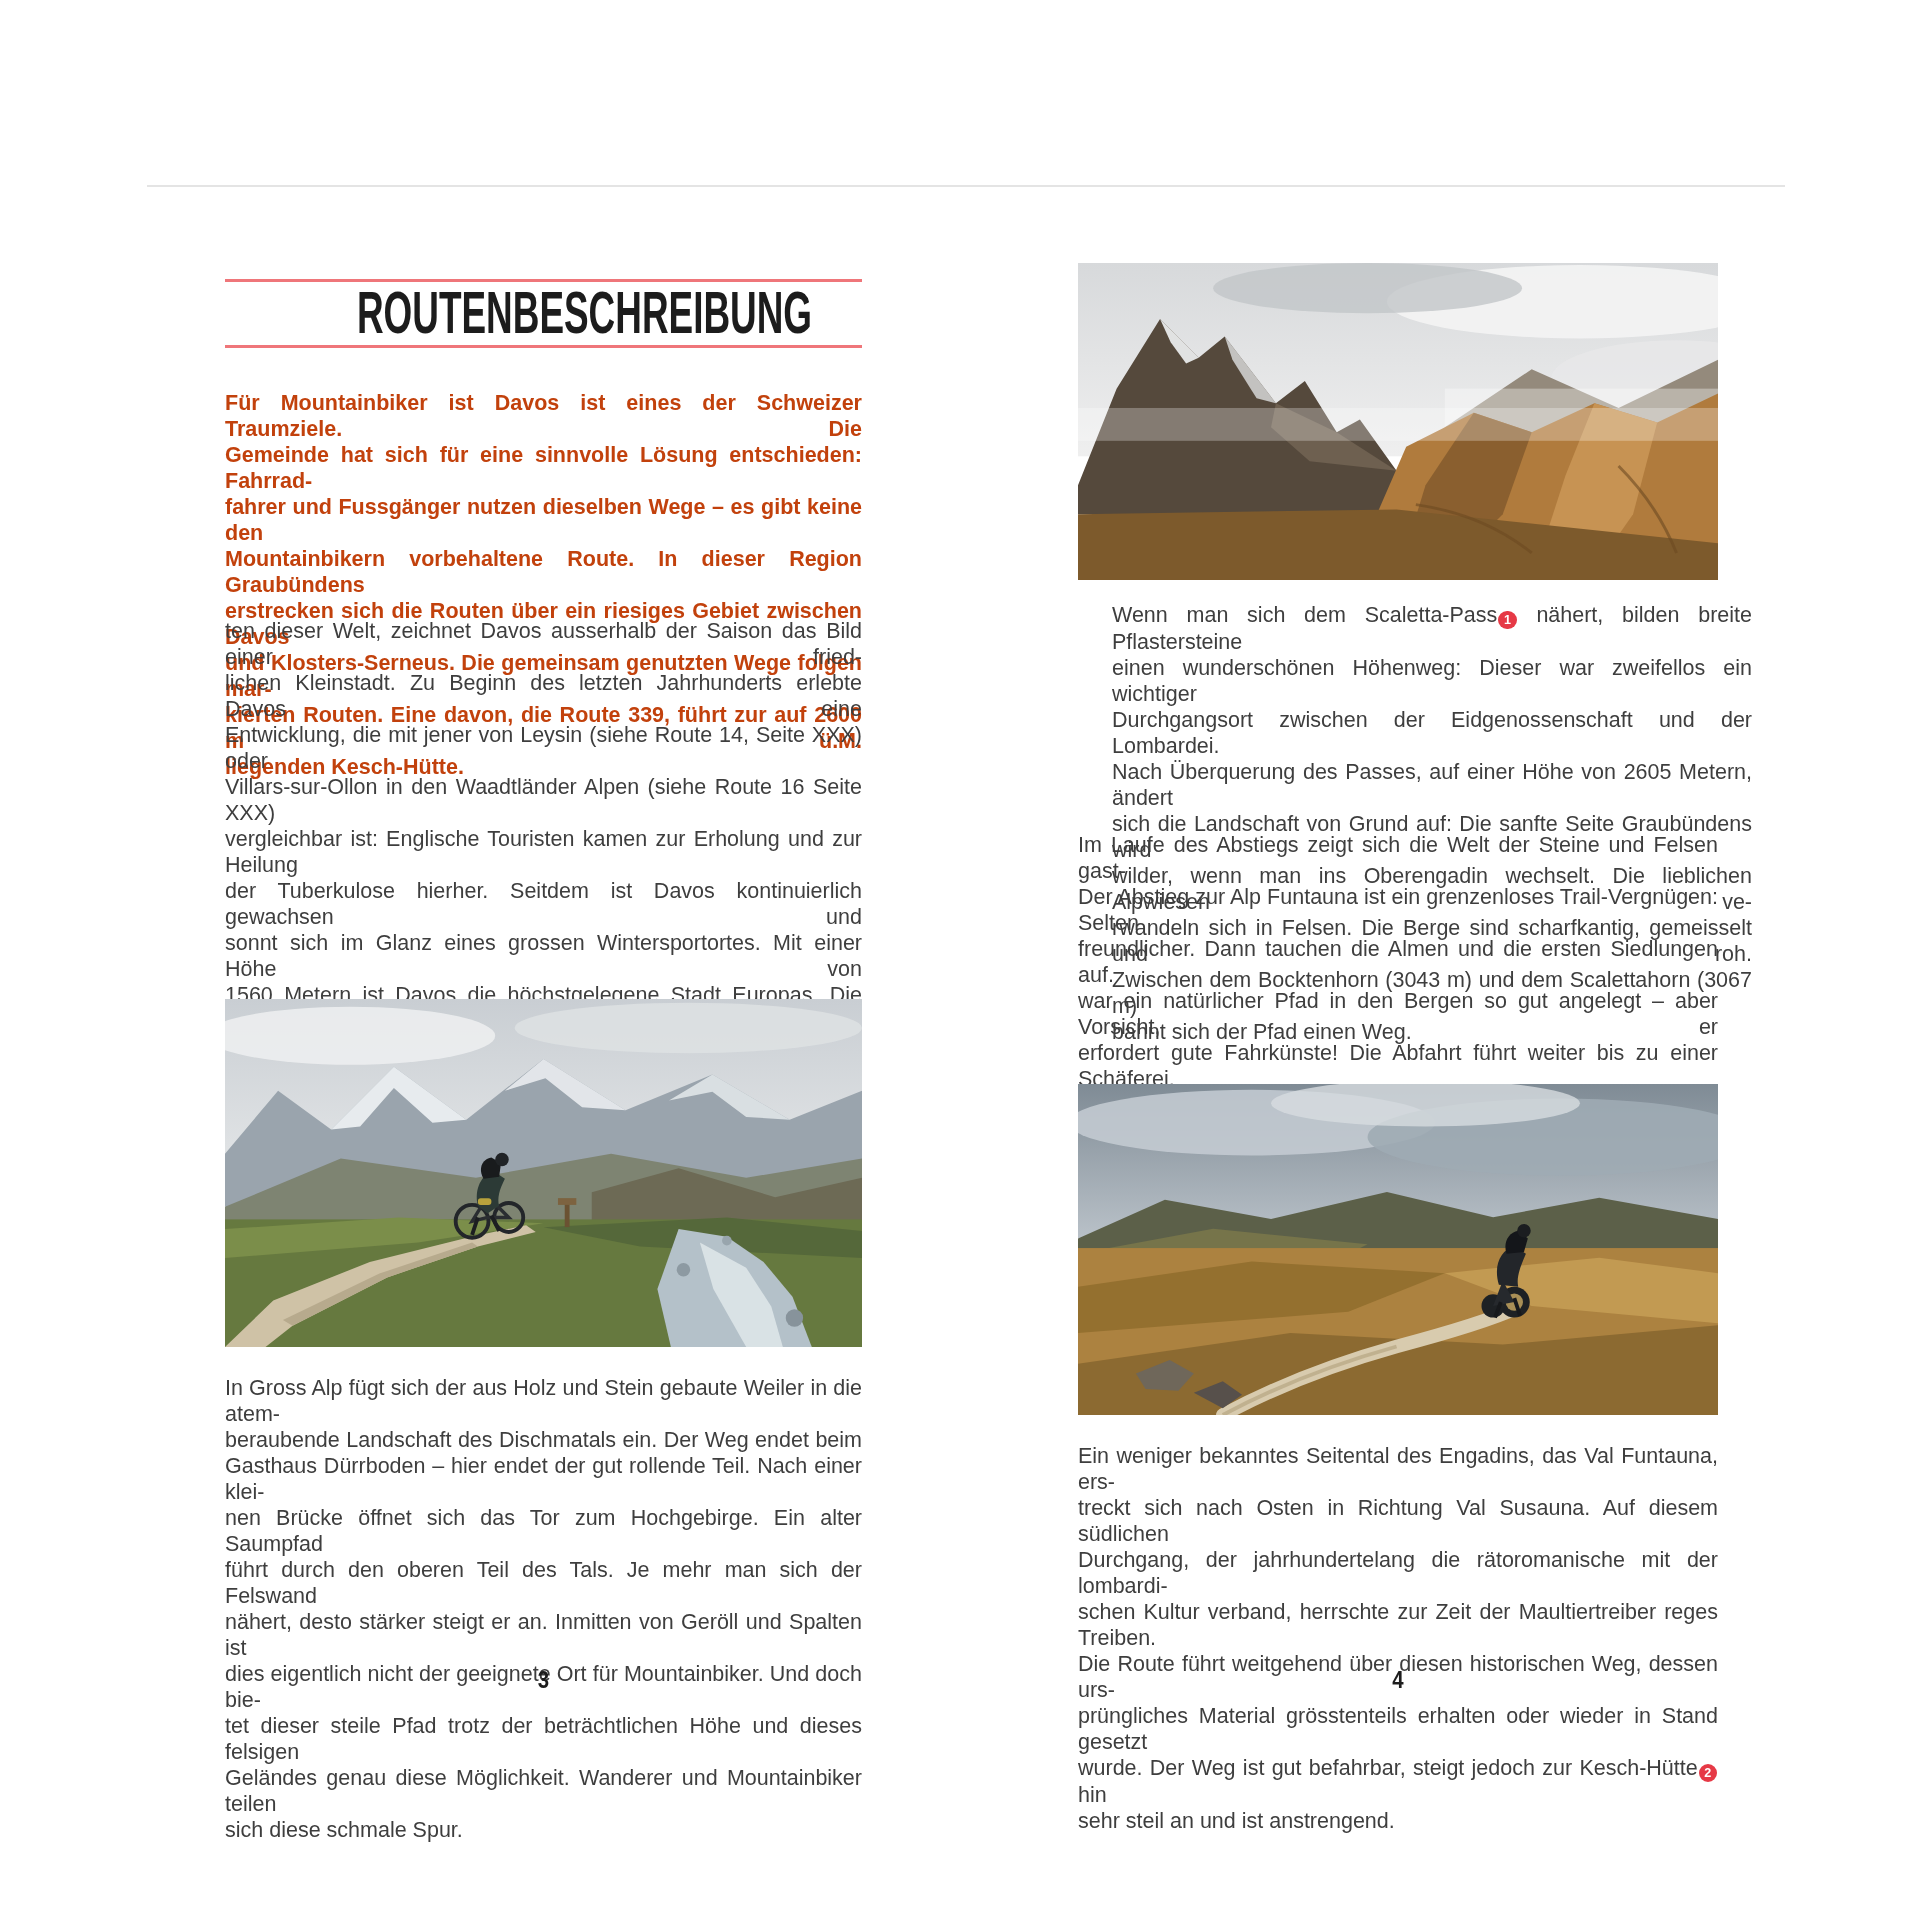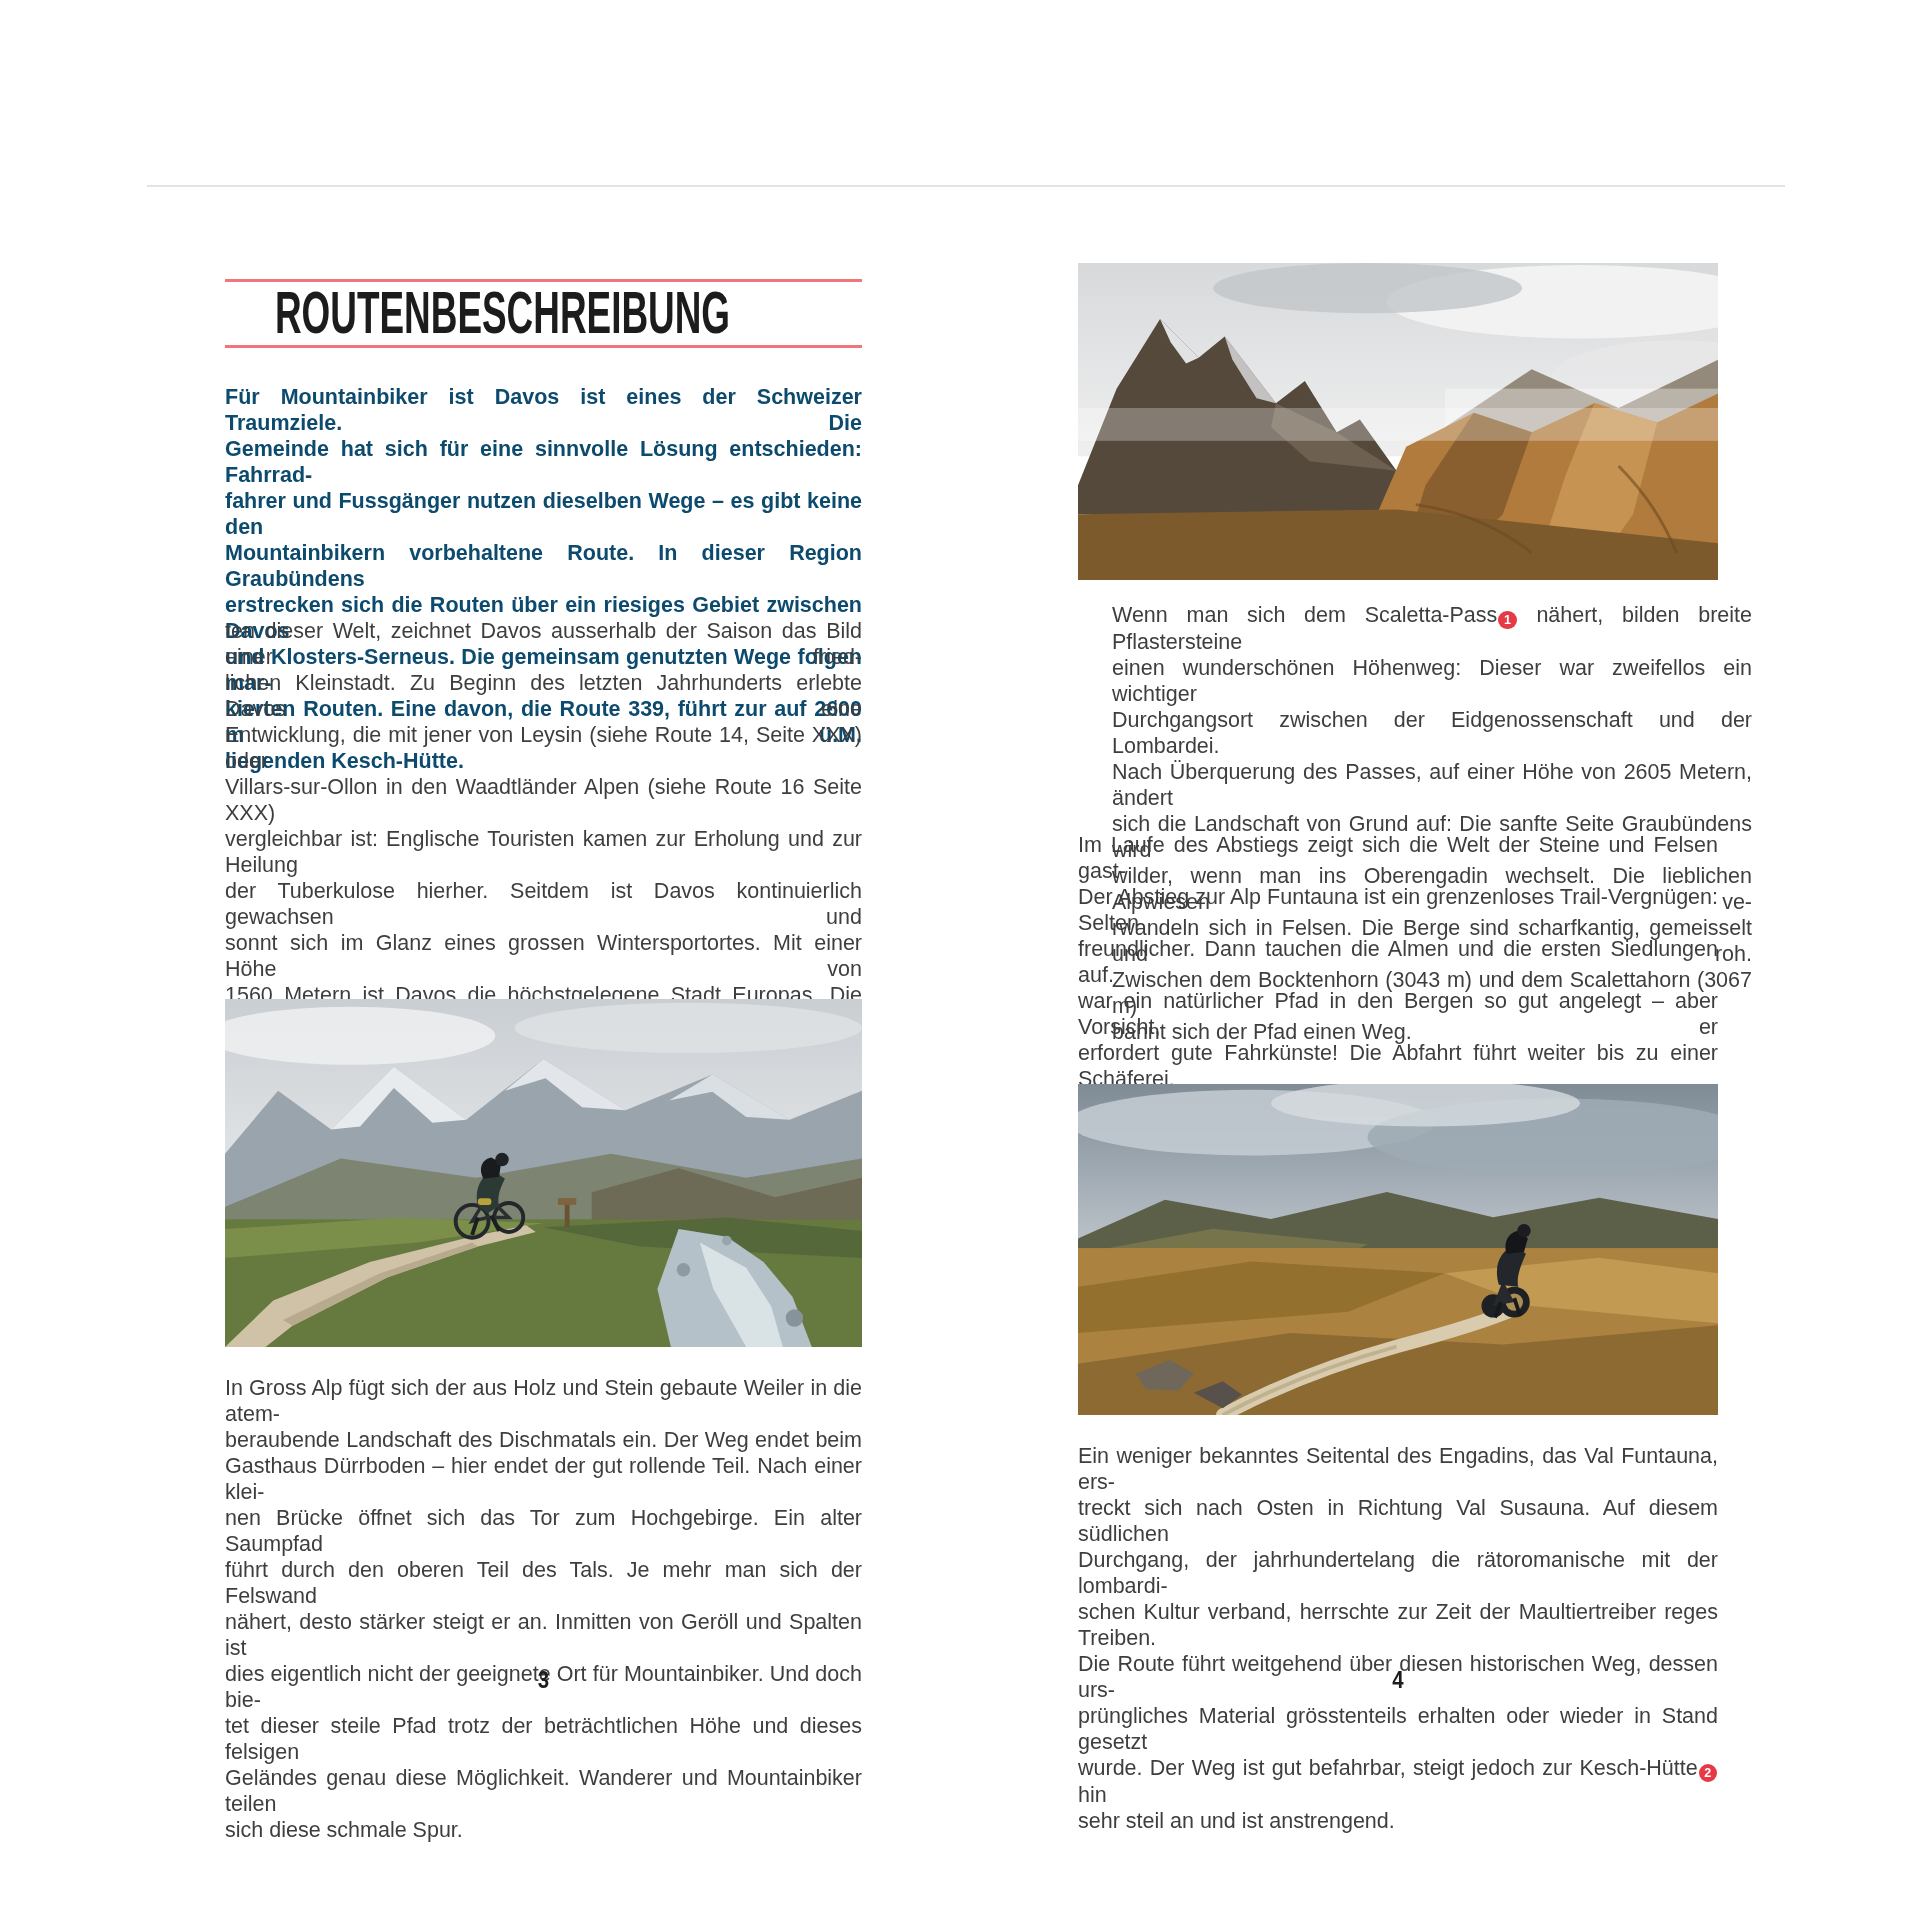--- a/index.html
+++ b/index.html
@@ -1,25 +1,25 @@
 <!DOCTYPE html>
 <html style="--accent-rule: #ef767a; --marker-badge: #e63946; --text: #3e3e3e;"><head>
 <meta charset="utf-8">
 <style>
   html,body{margin:0;padding:0;background:#ffffff;}
   #canvas{position:relative;width:1931px;height:1931px;background:#ffffff;overflow:hidden;
           font-family:"Liberation Sans","DejaVu Sans",sans-serif;color:var(--text,#3e3e3e);}
   .hairline{position:absolute;background:#e4e4e4;}
   .rule{position:absolute;height:2.9px;background:var(--accent-rule,#ef767a);}
   .title-wrap{position:absolute;left:225px;top:278px;width:637px;height:70px;
-              display:flex;align-items:center;justify-content:flex-start;}
+              display:flex;align-items:center;justify-content:flex-end;}
   .title{font-size:45px;font-weight:800;color:#1c1c1c;letter-spacing:0px;white-space:nowrap;
          transform:scale(0.82,1.32);transform-origin:center;}
   .para{position:absolute;width:637px;font-size:21.5px;line-height:26px;color:var(--text,#3e3e3e);}
-  .para.bold{font-weight:700;color:#0c4a6e;}
+  .para.bold{font-weight:700;color:#c2410c;margin-top:6px;}
   .para .line{text-align:justify;text-align-last:justify;white-space:normal;}
   .para .line.last{text-align-last:left;}
   .marker{display:inline-block;width:18.3px;height:18.3px;line-height:18.3px;border-radius:50%;
           background:var(--marker-badge,#e63946);color:#ffffff;font-size:12.6px;font-weight:700;
           text-align:center;text-align-last:center;vertical-align:-1.9px;margin:0 1px;}
   .pagenum{position:absolute;width:637px;text-align:center;text-align-last:center;
            font-size:24px;font-weight:800;color:#1d1d1d;transform:scaleX(.85);}
   .photo{position:absolute;display:block;}
 </style>
 </head>

